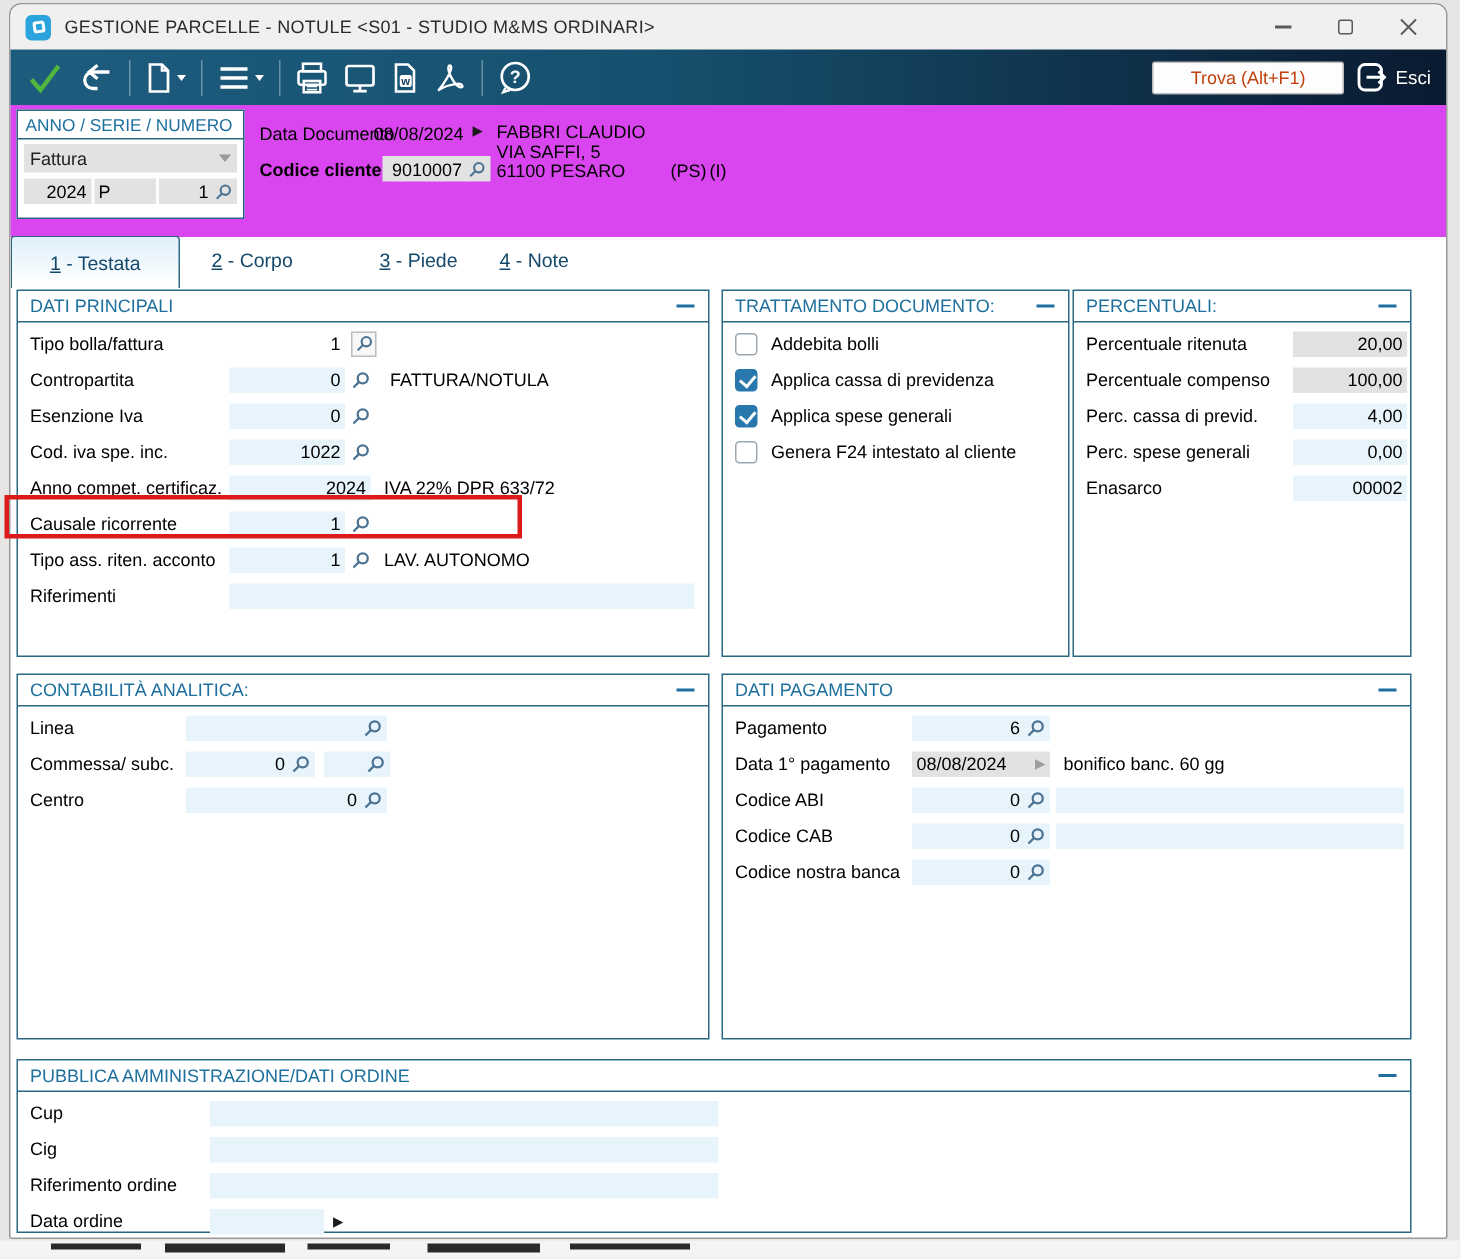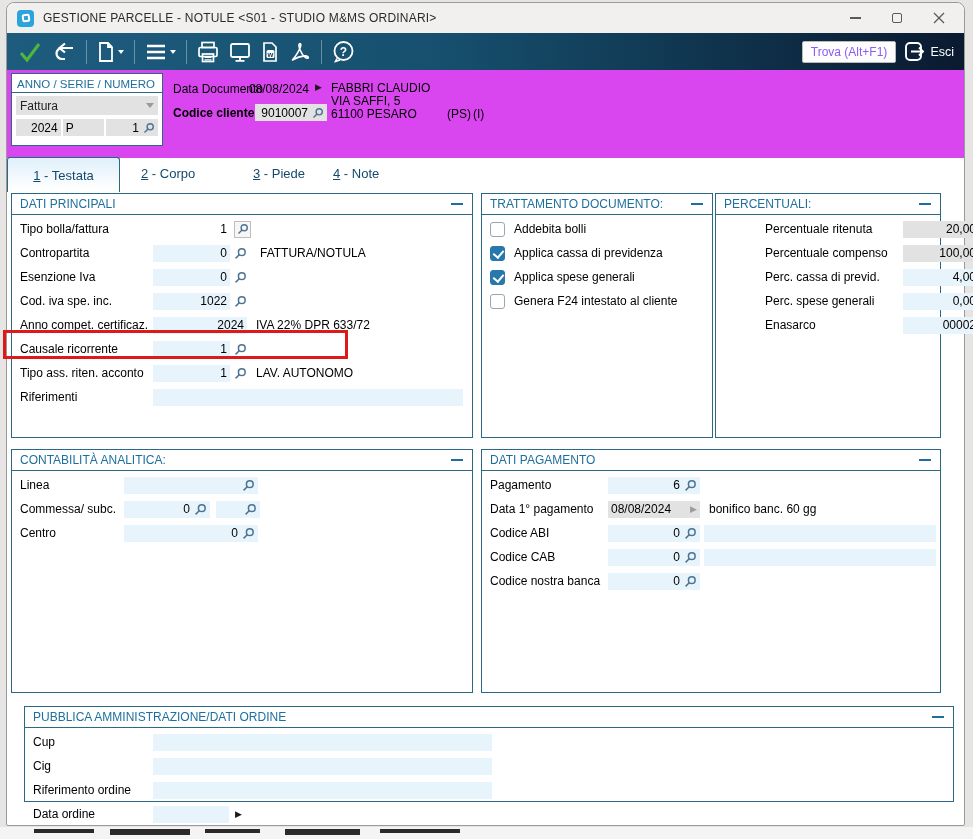--- a/index.html
+++ b/index.html
@@ -22,21 +22,21 @@
   .ic-max { width:10px; height:10px; border:1.3px solid #5a5a5a; border-radius:2px; }
 
   .toolbar { position:absolute; left:0; top:30px; width:100%; height:37px;
              background:linear-gradient(90deg,#1e5c7e 0%,#16506e 45%,#0a1a30 100%);
              display:flex; align-items:center; padding:0 6px; }
   .tbtn { height:28px; padding:0 5px; display:flex; align-items:center; justify-content:center; cursor:pointer; }
   .tsep { width:1px; height:24px; background:rgba(255,255,255,.35); margin:0 5px; }
   .caret { width:0; height:0; border-left:3.5px solid transparent; border-right:3.5px solid transparent;
            border-top:4px solid #fff; margin-left:3px; }
   .findbtn { background:#fdfdfd; border:1px solid #b9b9b9; border-radius:2px; font-size:12px;
-             color:#8b5cf6; padding:3px 8px; margin-right:8px; cursor:pointer; }
+             color:#c2410c; padding:3px 25px; margin-right:8px; cursor:pointer; }
   .escilbl { color:#fff; font-size:12.5px; margin-left:5px; }
   .esci { display:flex; align-items:center; cursor:pointer; padding-right:4px; }
 
   
   .formarea { position:absolute; left:0; top:67px; width:100%; height:88px; background:#d946ef; }
   .annobox { position:absolute; left:4px; top:3px; width:152px; height:73px; border:1px solid #2a6884; background:#fff; }
   .annobox .bxlbl { font-size:11.5px; color:#1d6f9d; padding:4px 5px 2px 5px; border-bottom:1px solid #2a6884; }
   .dropdown { margin:3px 4px 0 4px; height:19px; background:#e2e2e2; display:flex; align-items:center;
               padding:0 4px; font-size:12px; color:#222; cursor:default; }
   .dd-caret { margin-left:auto; width:0; height:0; border-left:4px solid transparent;
@@ -79,21 +79,21 @@
   .p1 .fv  { width:77px; flex:none; }
   .p1 .fv-wide { width:94px; flex:none; }
   .p1 .fv-long { width:310px; flex:none; }
 
   .p2 .cb { width:15px; height:15px; border:1px solid #9aa7b0; border-radius:3px; background:#fff;
             margin-right:9px; position:relative; cursor:pointer; flex:none; }
   .p2 .cb.checked { background:#2878ae; border-color:#2878ae; }
   .p2 .cb.checked::after { content:""; position:absolute; left:3.5px; top:1.5px; width:5px; height:8px;
             border:solid #fff; border-width:0 2px 2px 0; transform:rotate(40deg); }
 
-  .p3 .lbl { width:138px;margin-left:41px; }
+  .p3 .lbl { width:138px; }
   .p3 .fv { width:76px; margin-right:6px; flex:none; }
 
   .p4 .lbl { width:104px; }
   .p4 .fv-a { width:134px; flex:none; }
   .p4 .fv-b { width:86px; flex:none; }
   .p4 .fv-c { width:44px; margin-left:6px; flex:none; }
 
   .p5 .lbl { width:118px; }
   .p5 .fv { width:92px; flex:none; }
   .p5 .fv2 { width:232px; margin-left:4px; flex:none; }
@@ -545,21 +545,21 @@
                 <svg width="13" height="13" viewBox="0 0 12 12">
                   <circle cx="7.2" cy="4.8" r="3.1" fill="none" stroke="#4c7392" stroke-width="1.4"></circle>
                   <path d="M1.5 10.5 L5 7" stroke="#4c7392" stroke-width="1.4"></path>
                 </svg>
               </span>
           </span>
         </div>
       </div>
     </div>
 
-    <div class="panel p6" style="left:17px; top:703px; width:930px; height:96px">
+    <div class="panel p6" style="left:4px; top:703px; width:930px; height:116px">
       <div class="phead">
           <span>PUBBLICA AMMINISTRAZIONE/DATI ORDINE</span>
           <span class="collapse"></span>
         </div>
       <div class="pbody">
         <div class="prow">
           <span class="lbl">Cup</span>
           <span class="fld left fv-long">
               <span></span>
             </span>

